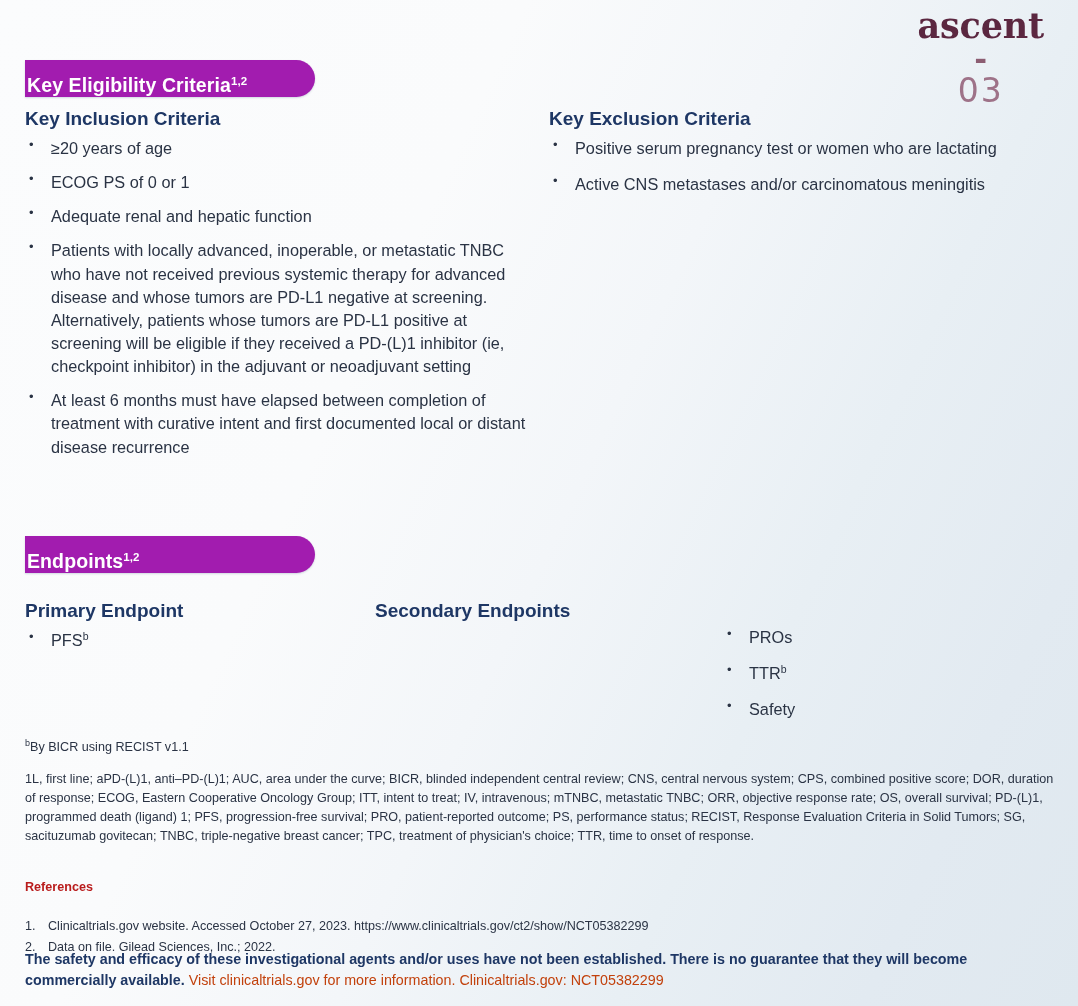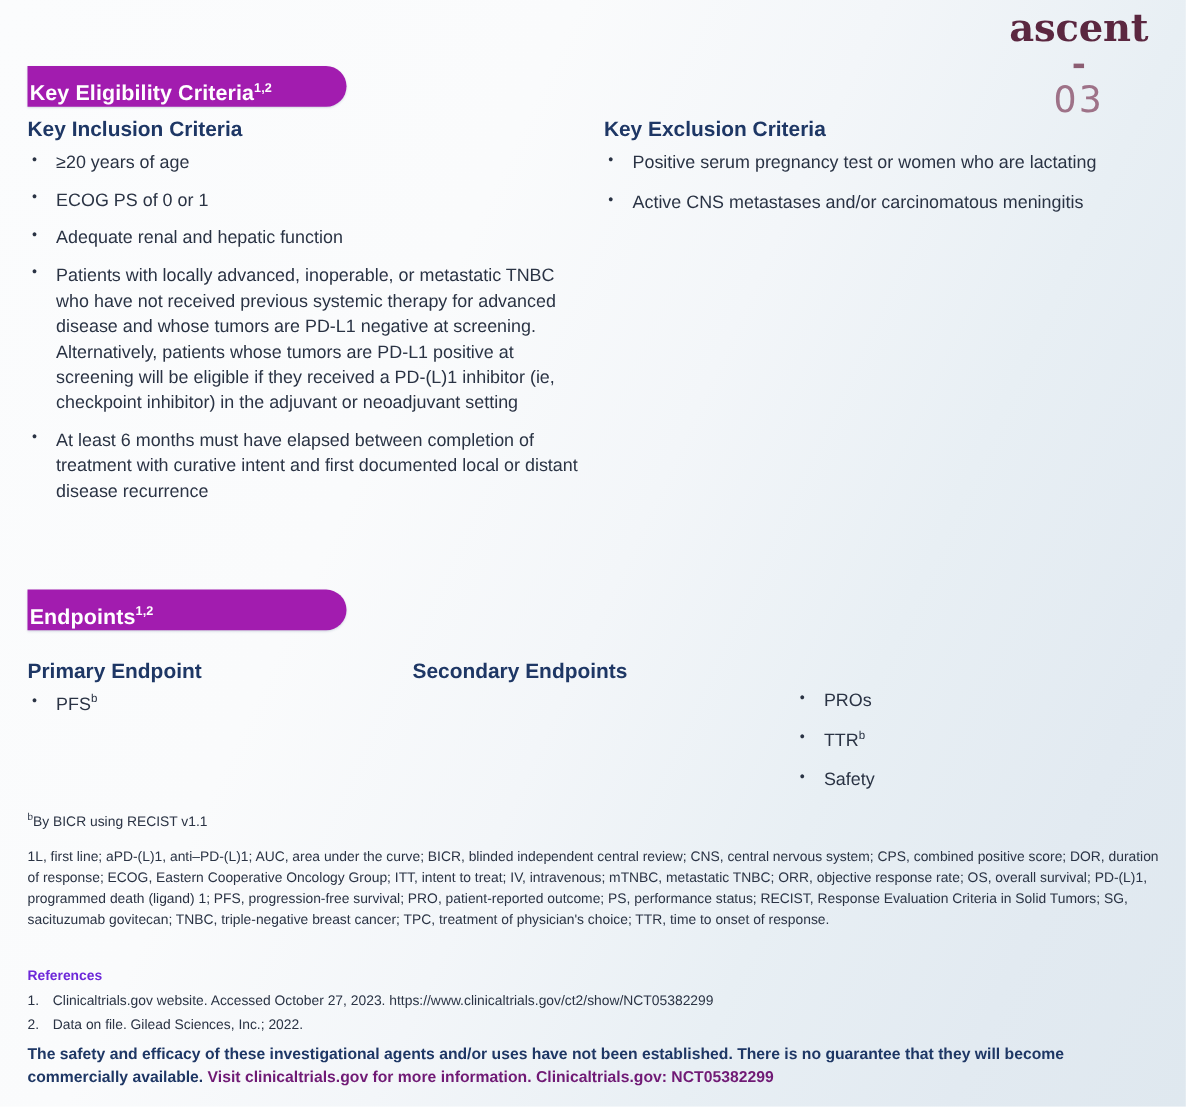--- a/index.html
+++ b/index.html
@@ -151,39 +151,39 @@
     right: 18px;
     font-size: 12.6px;
     line-height: 1.52;
     color: #2a3344;
   }
   .footnote-b { top: 738px; }
   .footnote-b sup { font-size: 9px; vertical-align: super; line-height: 0; }
   .abbrevs { top: 770px; }
 
   .refs { top: 878px; }
-  .refs-title { font-weight: 700; color: #6d28d9; margin-bottom: 4px; font-size: 12.6px; }
+  .refs-title { font-weight: 700; color: #b91c1c; margin-bottom: 20px; font-size: 12.6px; }
   .refs-list { list-style: none; }
   .refs-list li {
     position: relative;
     padding-left: 23px;
     margin-bottom: 2px;
   }
   .refs-num {
     position: absolute;
     left: 0;
   }
 
   .disclaimer {
     top: 949px;
     font-size: 14.3px;
     line-height: 1.5;
   }
   .disclaimer b { color: #1e3765; font-weight: 700; }
-  .disclaimer span.reg { color: #701a75; font-weight: 700; }
+  .disclaimer span.reg { color: #c2410c; font-weight: 400; }
 </style>
 </head>
 <body>
 
 <div class="logo">
   <svg class="logo-flame" viewBox="0 0 46 62">
     <path d="M30 2 C14 10 4 24 5 36 C6 47 14 55 22 60 C14 48 12 36 16 26 C19 17 24 9 30 2 Z" fill="#c3d0dd"></path>
     <path d="M36 1 C20 10 9 25 10 38 C11 49 18 56 26 61 C19 49 17 36 21 26 C25 15 31 7 36 1 Z" fill="#e3c3ce"></path>
     <path d="M42 0 C26 10 15 26 16 39 C17 50 24 57 31 61 C25 49 23 36 27 26 C31 14 38 6 42 0 Z" fill="#b4788d"></path>
   </svg>

